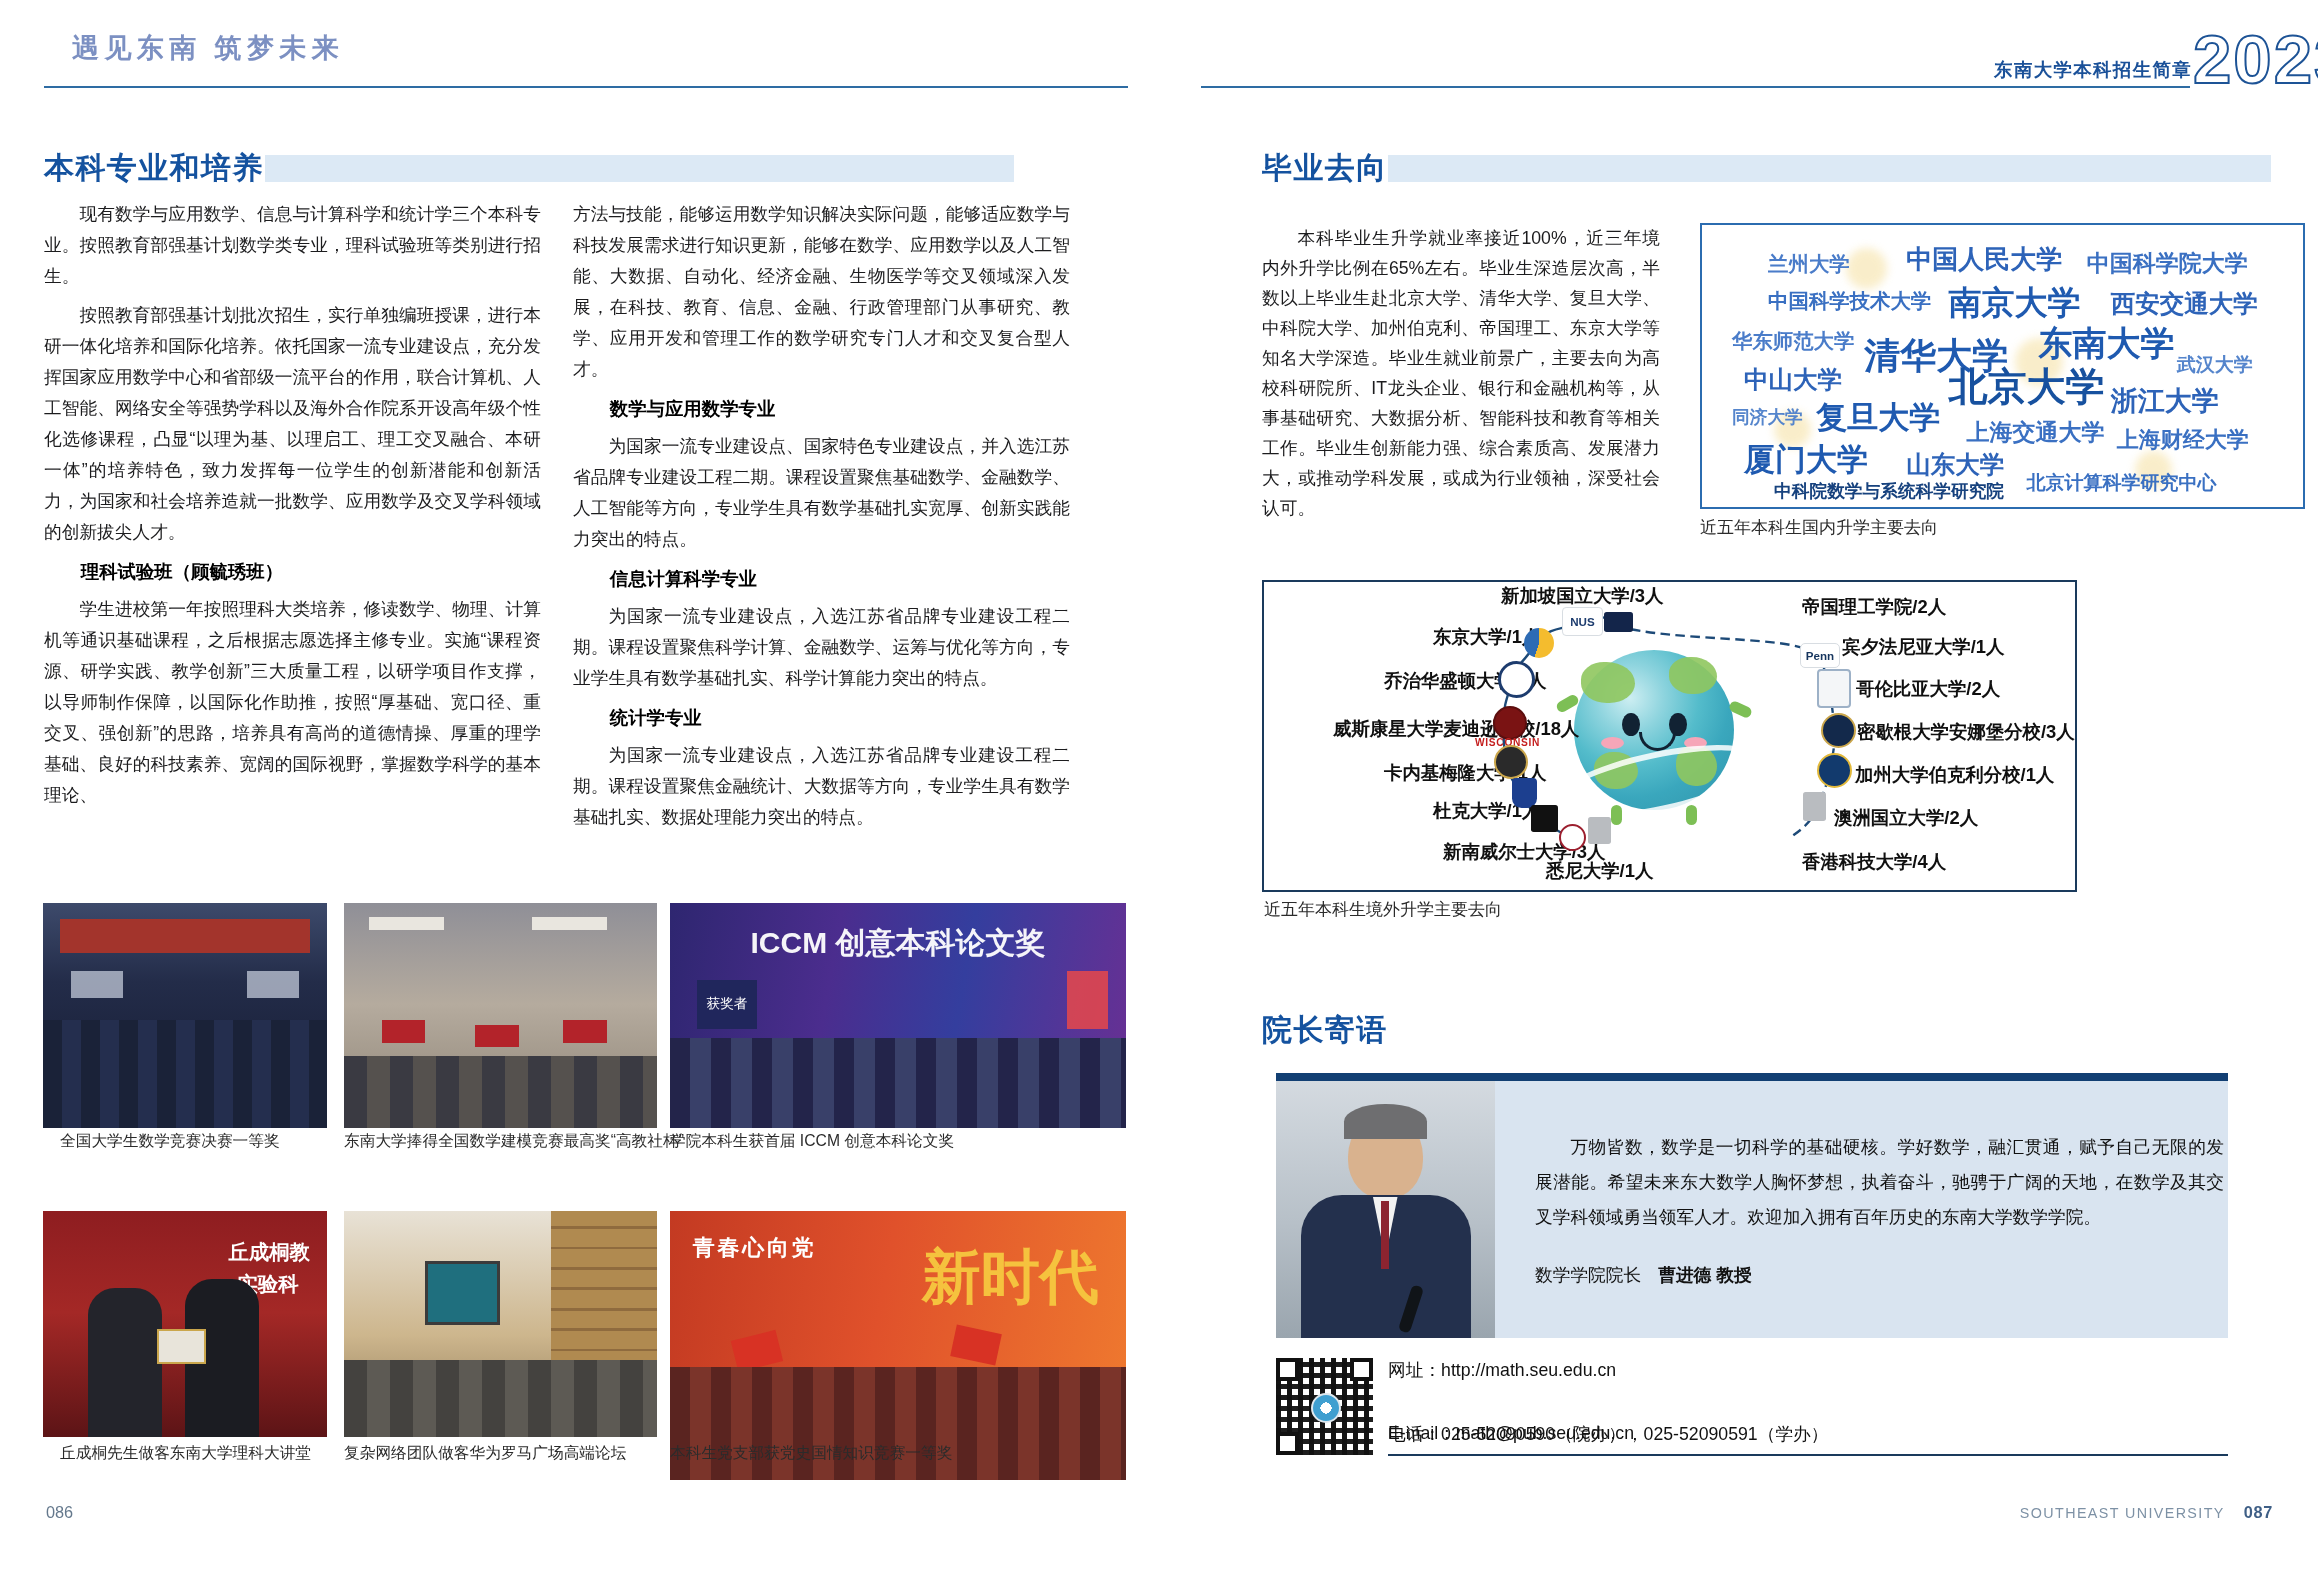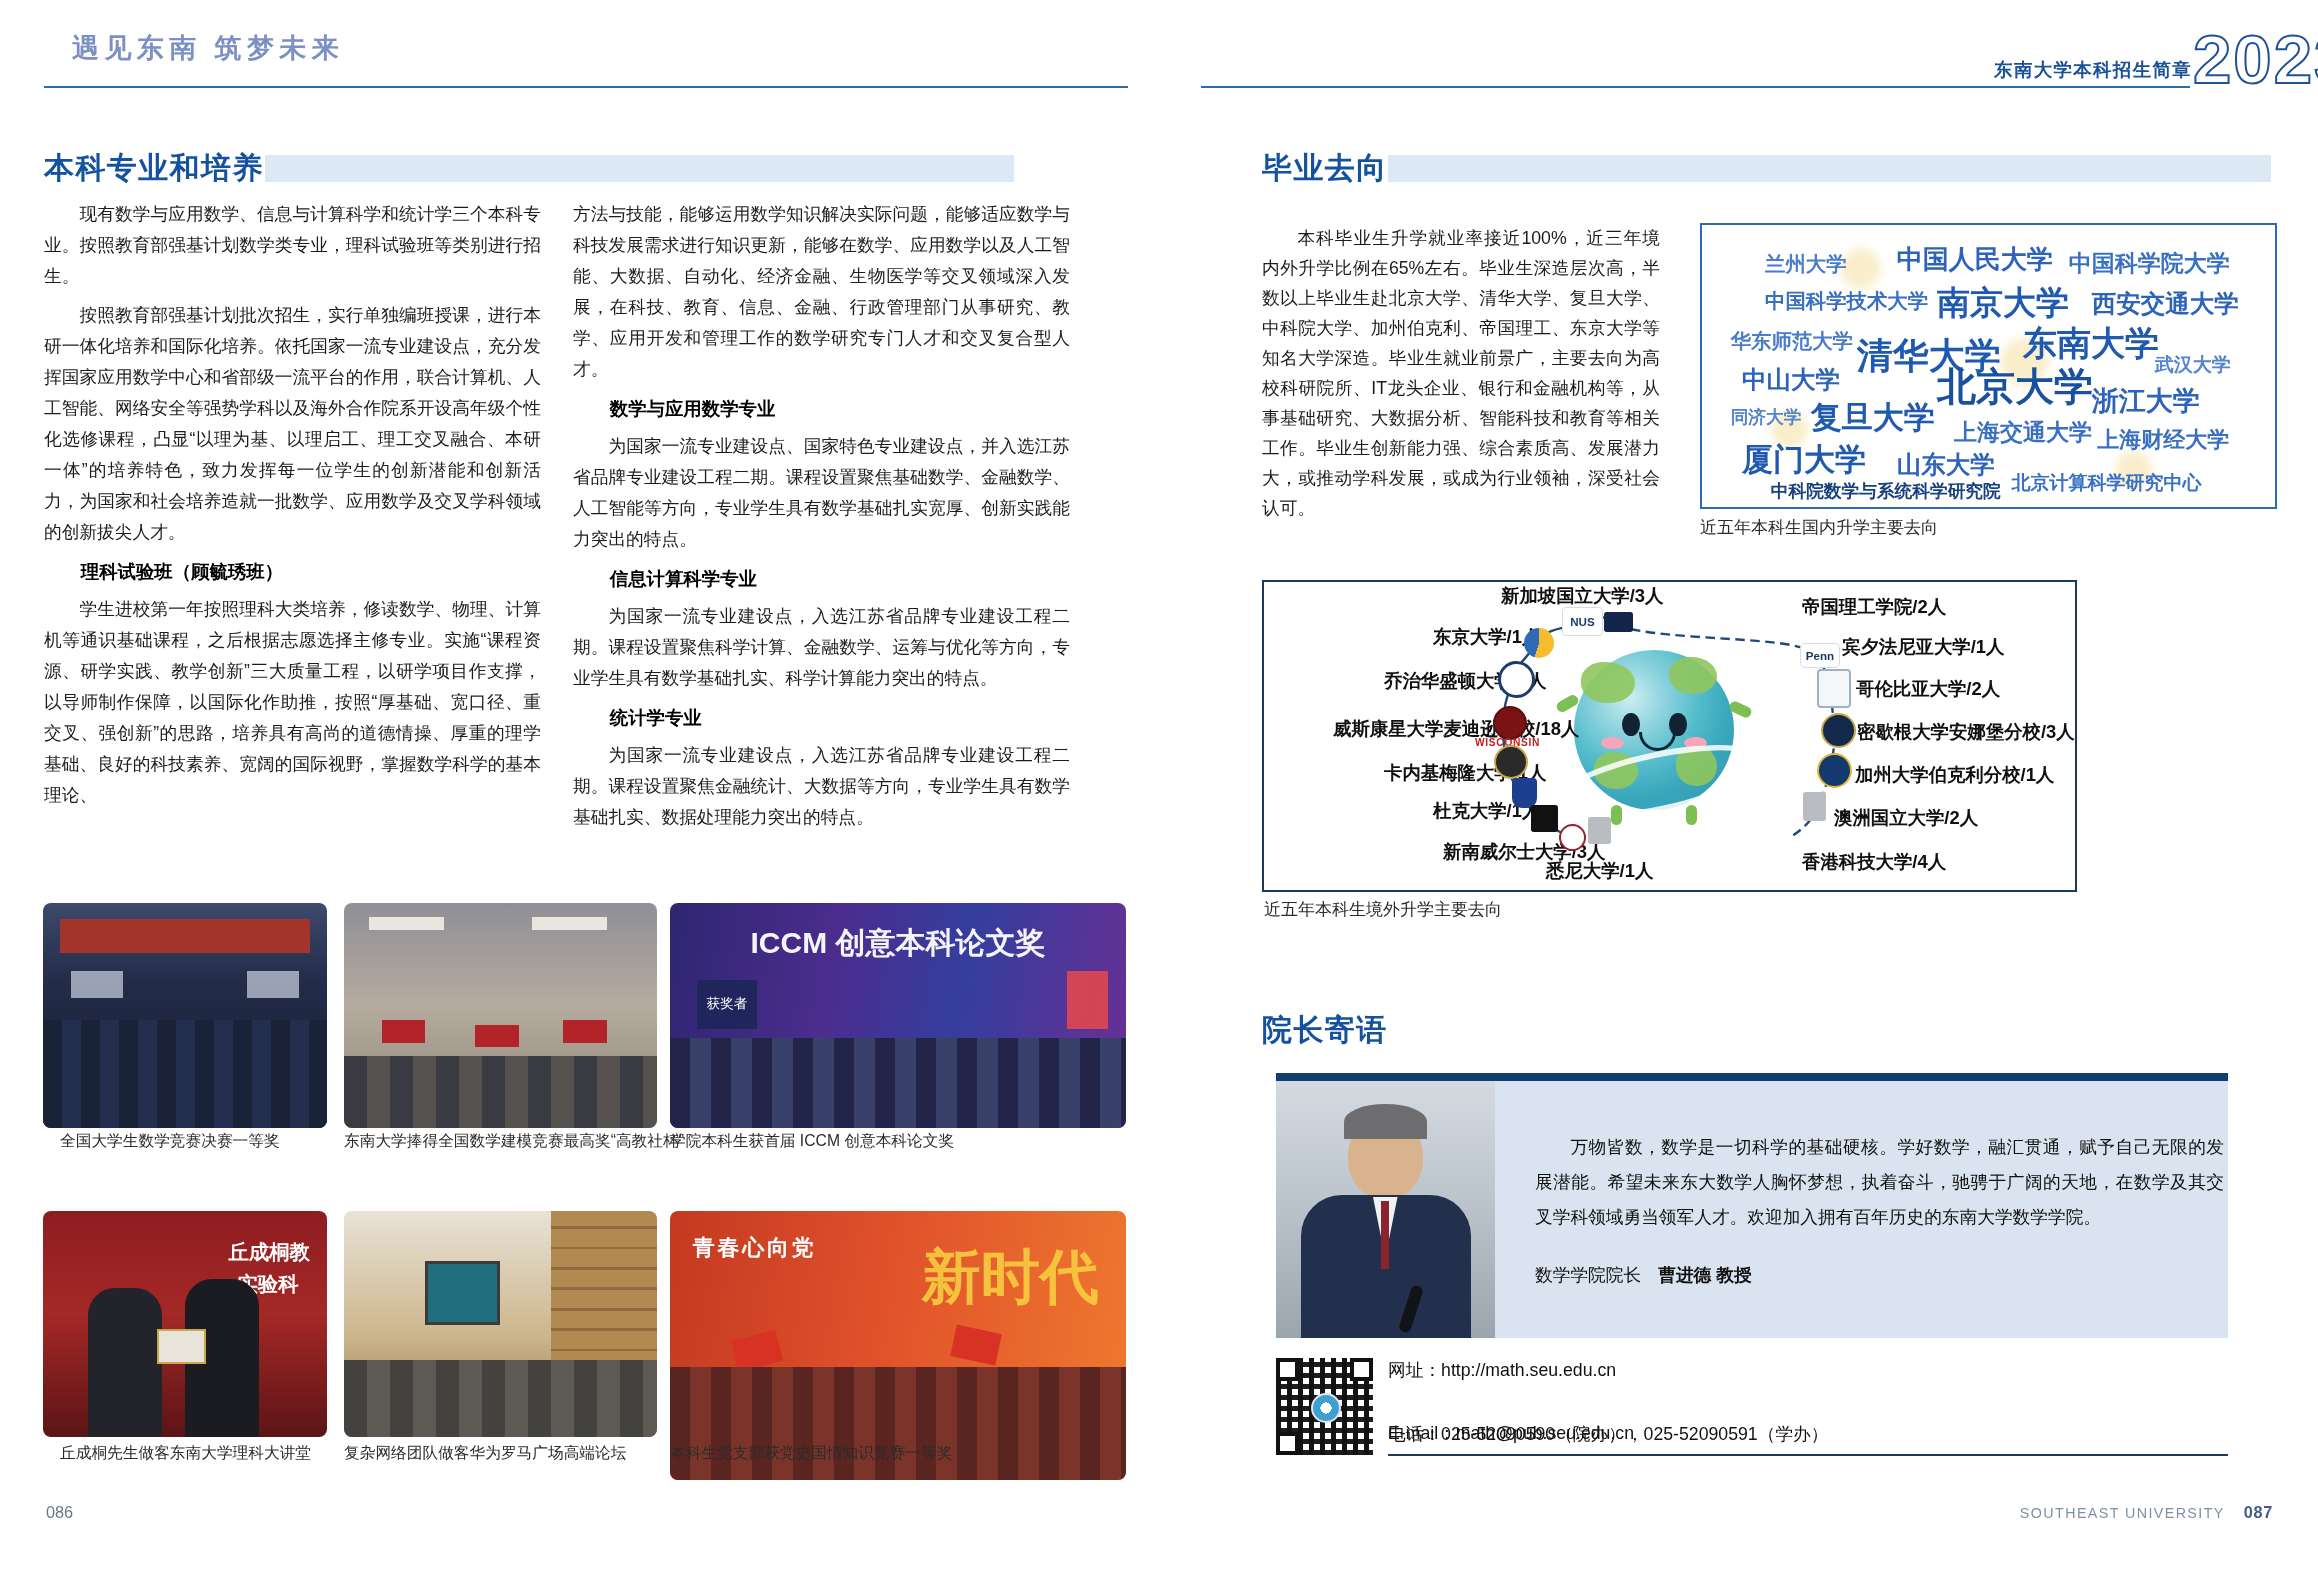--- a/index.html
+++ b/index.html
@@ -18,26 +18,26 @@
   .sec-title{font-size:30px;font-weight:700;color:#14529f;letter-spacing:1.4px;}
   .title-bar{height:27px;background:#dce9f5;}
 
   
   .col{width:497px;font-size:17.7px;line-height:31px;text-align:justify;}
   .col p{margin:0 0 8.2px 0;text-indent:2em;}
   .col p.noindent{text-indent:0;}
   .col h4{margin:2.7px 0 6.8px 0;text-indent:2em;font-size:18.4px;font-weight:700;color:#000;}
 
   
-  .photo{position:absolute;height:225px;overflow:hidden;border-radius:8px;}
+  .photo{position:absolute;height:225px;overflow:hidden;}
   .caption{position:absolute;font-size:15.7px;color:#2b2b2b;white-space:nowrap;}
   .ph-deco{position:absolute;}
 
   
-  .wc-box{left:1700px;top:223px;width:573px;height:282px;background:#fff;border:2px solid #2b6cb0;}
+  .wc-box{left:1700px;top:223px;width:573px;height:282px;background:#fff;border:2px solid #2b6cb0;padding-left:28px;}
   .wc{position:absolute;white-space:nowrap;font-weight:700;}
   .blob{position:absolute;background:#f3d98b;border-radius:50%;filter:blur(4.1px);opacity:.45;}
 
   
   .ab-box{left:1262px;top:580px;width:811px;height:308px;background:#fff;border:2px solid #1a3a5c;}
   .ab-label{position:absolute;font-size:18.4px;font-weight:700;color:#101010;white-space:nowrap;}
   .logo{position:absolute;border-radius:50%;}
   .globe{position:absolute;left:310px;top:68px;width:160px;height:160px;border-radius:50%;
          background:radial-gradient(circle at 35% 30%,#cdeef2 0%,#8ed4de 22%,#54bccb 45%,#3aa7bd 65%,#2f93a9 100%);}
   .cont{position:absolute;background:#8fc65e;border-radius:45% 55% 50% 50%;opacity:.9;}

